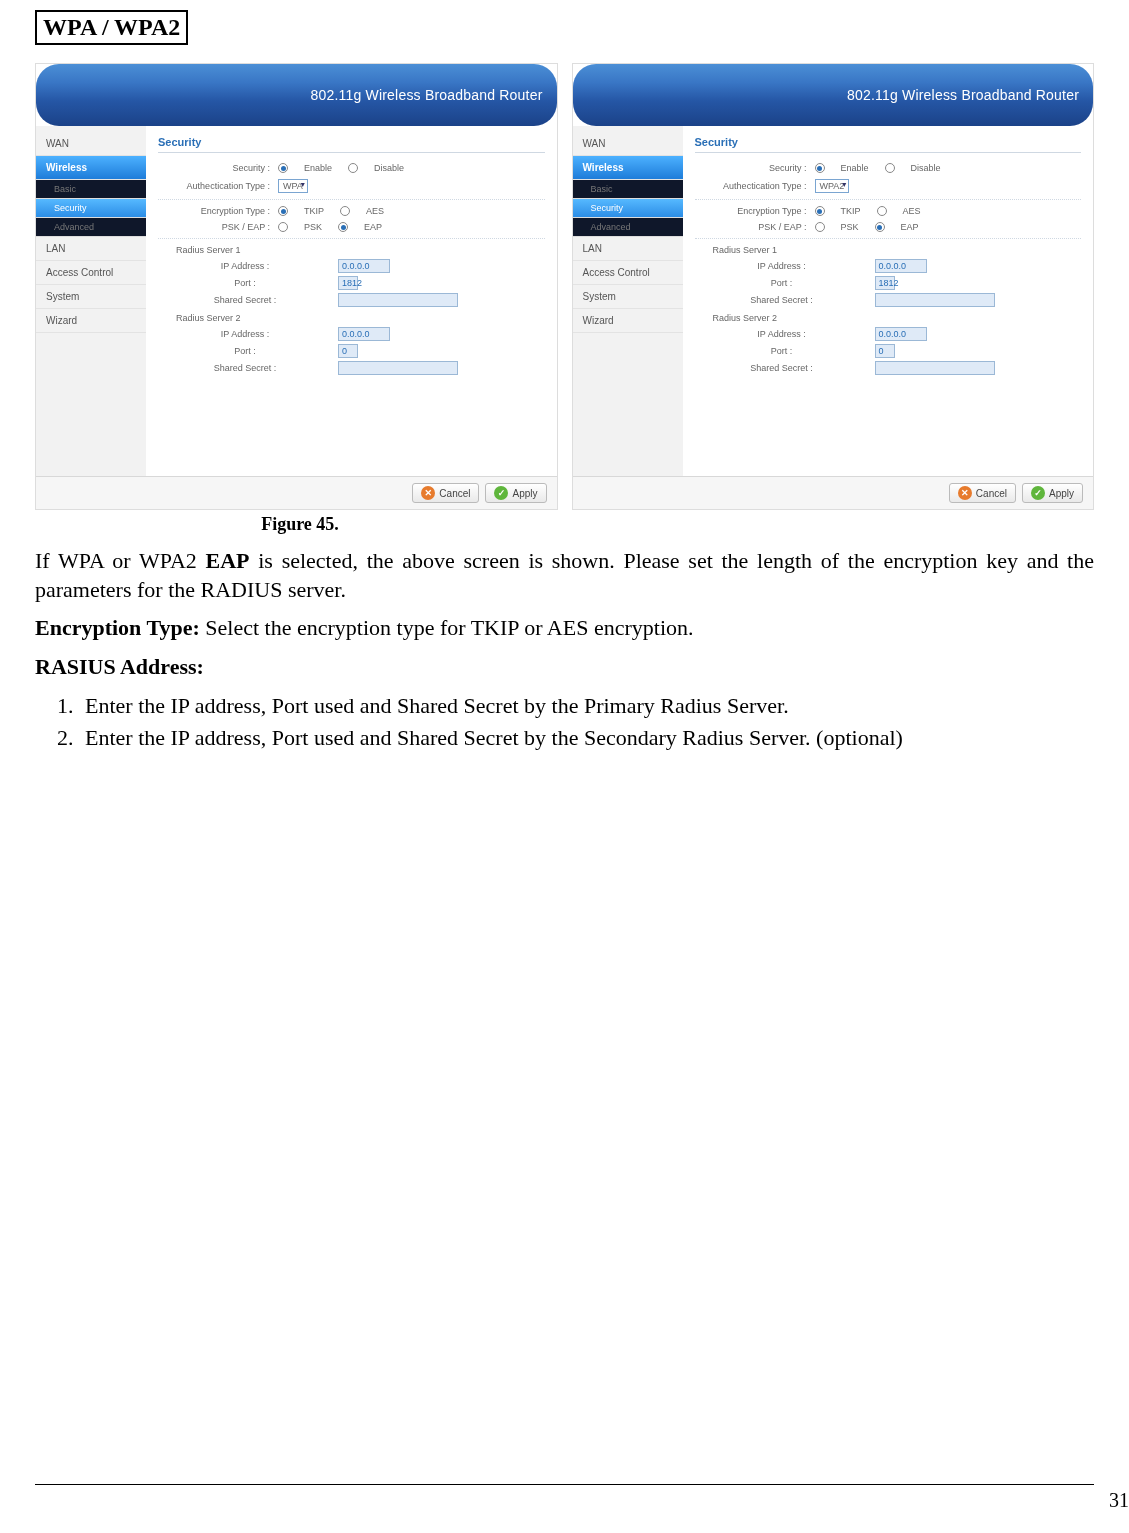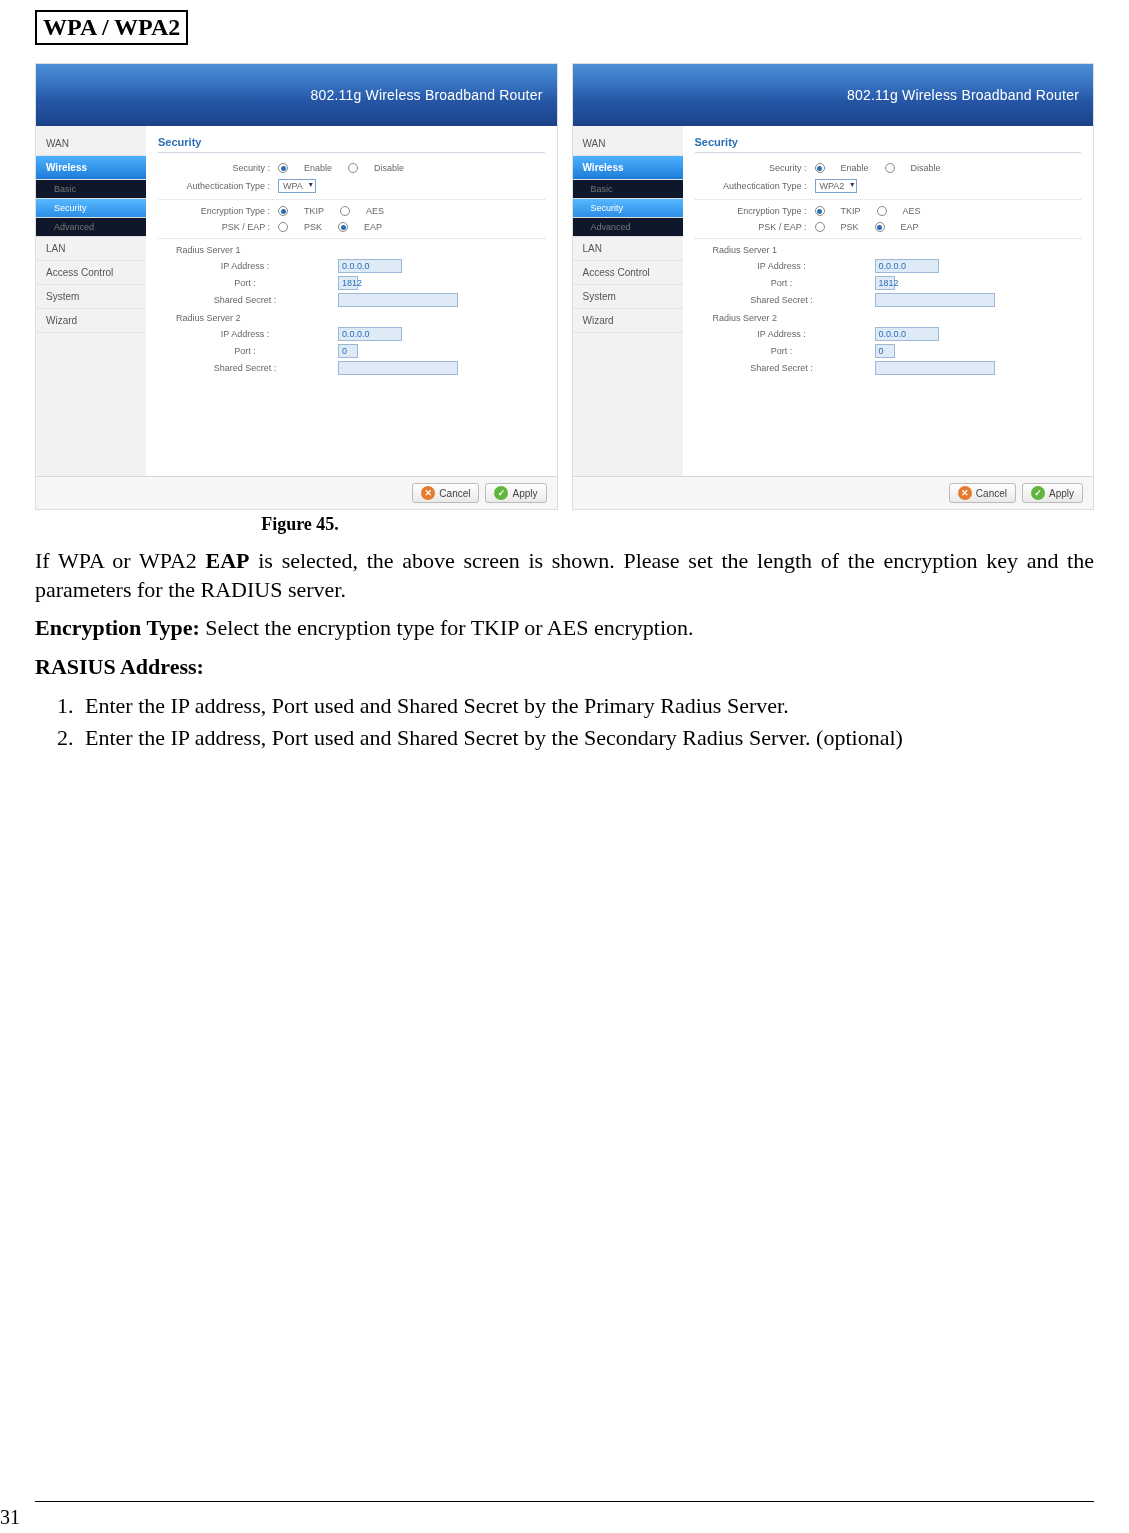--- a/index.html
+++ b/index.html
@@ -31,20 +31,21 @@
       font-family: Arial, sans-serif;
       font-size: 10px;
     }
     .router-header {
       height: 62px;
       background: linear-gradient(#4b8fd6 0%, #3976c5 30%, #2556a5 60%, #1b4288 100%);
       display: flex;
       align-items: center;
       justify-content: flex-end;
       padding-right: 14px;
+      border-radius: 23px;
     }
     .router-header-text {
       color: #fff;
       font-size: 14px;
       font-weight: 300;
       letter-spacing: 0.2px;
     }
     .router-body {
       display: flex;
       min-height: 350px;
@@ -120,21 +121,21 @@
     .radio-dot.checked::after {
       content: "";
       width: 5px;
       height: 5px;
       background: #2a6fb6;
       border-radius: 50%;
     }
     .mini-select {
       border: 1px solid #7aa5d1;
       background: #fff;
-      padding: 1px 12px 1px 4px;
+      padding: 1px 4px 1px 4px;
       font-size: 9px;
       position: relative;
     }
     .mini-select::after {
       content: "▾";
       position: absolute;
       right: 2px;
       top: 0;
       color: #336;
       font-size: 8px;
@@ -149,21 +150,21 @@
       margin: 6px 0 4px 18px;
     }
     .mini-input {
       border: 1px solid #9bb8d6;
       background: #dfeaf7;
       padding: 1px 3px;
       font-size: 9px;
       color: #2a6fb6;
       height: 14px;
     }
-    .mini-input.w-ip { width: 64px; }
+    .mini-input.w-ip { width: 52px; }
     .mini-input.w-port { width: 20px; }
     .mini-input.w-secret { width: 120px; }
     .sub-row {
       display: flex;
       align-items: center;
       margin-bottom: 3px;
     }
     .sub-label {
       width: 180px;
       text-align: center;
@@ -231,24 +232,24 @@
       line-height: 1.35;
       margin-left: 44px;
       text-align: justify;
     }
     ol.custom li {
       padding-left: 6px;
       margin-bottom: 2px;
     }
     .page-footer {
       position: fixed;
-      bottom: 4px;
+      bottom: 21px;
       left: 0;
       width: 1129px;
-      text-align: left;
+      text-align: right;
     }
     .page-footer hr {
       margin: 0 35px 4px 35px;
       border: none;
       border-top: 1.5px solid #000;
     }
     .page-number {
       font-size: 20px;
     }
   </style>

